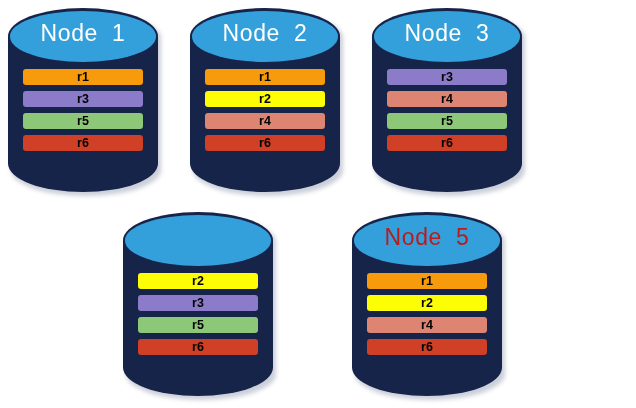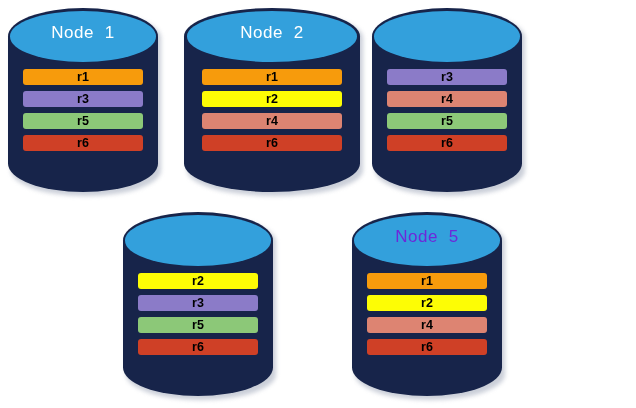--- a/index.html
+++ b/index.html
@@ -52,21 +52,21 @@
   .node-label {
     position: absolute;
     left: 0;
     top: 0;
     width: 100%;
     height: 27.5%;
     display: flex;
     align-items: center;
     justify-content: center;
     color: #ffffff;
-    font-size: 17px;
+    font-size: 23px;
     font-weight: 400;
     letter-spacing: .6px;
     white-space: pre;
     z-index: 3;
     pointer-events: none;
   }
 
   
   .bars {
     position: absolute;
@@ -102,36 +102,37 @@
       <div class="cyl-body" style="background: rgb(23, 36, 74);"></div>
       <div class="cyl-top" style="background: rgb(51, 160, 220);"></div>
       <div class="node-label" style="color: rgb(255, 255, 255);">Node  1</div>
       <div class="bars" style="top: 33%;">
         <div class="bar" style="background: rgb(247, 155, 12);">r1</div>
         <div class="bar" style="background: rgb(139, 123, 200);">r3</div>
         <div class="bar" style="background: rgb(140, 200, 120);">r5</div>
         <div class="bar" style="background: rgb(207, 64, 38);">r6</div>
       </div>
     </div>
-    <div class="node" style="left: 184px; top: 8px; width: 176px; height: 184px;">
+    <div class="node" style="left: 190px; top: 8px; width: 150px; height: 184px;">
       <div class="cyl-shadow"></div>
       <div class="cyl-body" style="background: rgb(23, 36, 74);"></div>
       <div class="cyl-top" style="background: rgb(51, 160, 220);"></div>
       <div class="node-label" style="color: rgb(255, 255, 255);">Node  2</div>
       <div class="bars" style="top: 33%;">
         <div class="bar" style="background: rgb(247, 155, 12);">r1</div>
         <div class="bar" style="background: rgb(253, 253, 5);">r2</div>
         <div class="bar" style="background: rgb(221, 132, 114);">r4</div>
         <div class="bar" style="background: rgb(207, 64, 38);">r6</div>
       </div>
     </div>
     <div class="node" style="left: 372px; top: 8px; width: 150px; height: 184px;">
       <div class="cyl-shadow"></div>
       <div class="cyl-body" style="background: rgb(23, 36, 74);"></div>
       <div class="cyl-top" style="background: rgb(51, 160, 220);"></div>
+      <div class="node-label" style="color: rgb(255, 255, 255);">Node  3</div>
       <div class="bars" style="top: 33%;">
         <div class="bar" style="background: rgb(139, 123, 200);">r3</div>
         <div class="bar" style="background: rgb(221, 132, 114);">r4</div>
         <div class="bar" style="background: rgb(140, 200, 120);">r5</div>
         <div class="bar" style="background: rgb(207, 64, 38);">r6</div>
       </div>
     </div>
     <div class="node" style="left: 123px; top: 212px; width: 150px; height: 184px;">
       <div class="cyl-shadow"></div>
       <div class="cyl-body" style="background: rgb(23, 36, 74);"></div>
@@ -140,21 +141,21 @@
         <div class="bar" style="background: rgb(253, 253, 5);">r2</div>
         <div class="bar" style="background: rgb(139, 123, 200);">r3</div>
         <div class="bar" style="background: rgb(140, 200, 120);">r5</div>
         <div class="bar" style="background: rgb(207, 64, 38);">r6</div>
       </div>
     </div>
     <div class="node" style="left: 352px; top: 212px; width: 150px; height: 184px;">
       <div class="cyl-shadow"></div>
       <div class="cyl-body" style="background: rgb(23, 36, 74);"></div>
       <div class="cyl-top" style="background: rgb(51, 160, 220);"></div>
-      <div class="node-label" style="color: #6d28d9;">Node  5</div>
+      <div class="node-label" style="color: #b91c1c;">Node  5</div>
       <div class="bars" style="top: 33%;">
         <div class="bar" style="background: rgb(247, 155, 12);">r1</div>
         <div class="bar" style="background: rgb(253, 253, 5);">r2</div>
         <div class="bar" style="background: rgb(221, 132, 114);">r4</div>
         <div class="bar" style="background: rgb(207, 64, 38);">r6</div>
       </div>
     </div>
   </div>
 
 </body></html>

